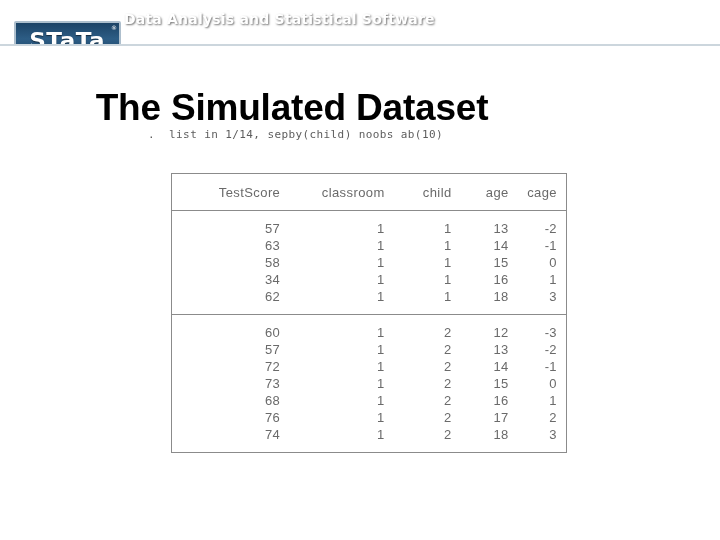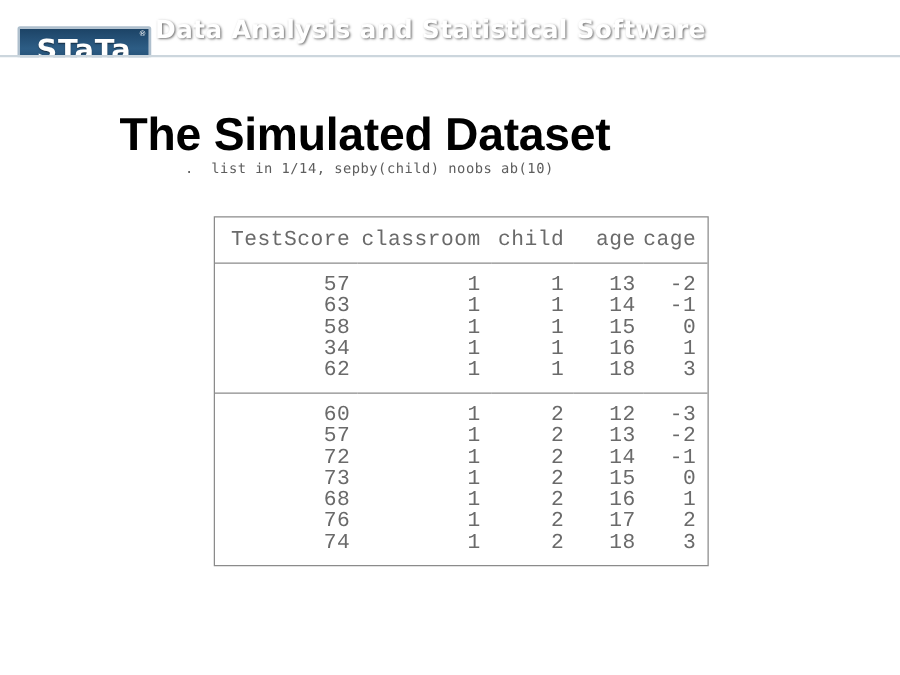--- a/index.html
+++ b/index.html
@@ -89,21 +89,21 @@
     font-size: 6px;
     font-family: "DejaVu Sans", sans-serif;
   }
 
   #banner-tagline {
     position: absolute;
     left: 124px;
     top: 11px;
     color: #ffffff;
     font-family: "DejaVu Sans", sans-serif;
-    font-size: 20px;
+    font-size: 14px;
     font-weight: bold;
     letter-spacing: 0.2px;
     text-shadow: 1px 1px 2px rgba(0,0,0,0.55);
     white-space: nowrap;
   }
 
   
   #slide-title {
     position: absolute;
     left: 0;
@@ -139,22 +139,22 @@
     left: 171px;
     top: 173px;
     width: 396px;
     box-sizing: border-box;
     border: 1px solid #8b8b8b;
     background: #ffffff;
   }
   .tbl {
     border-collapse: collapse;
     width: 100%;
-    font-family: Liberation Mono, monospace;
-    font-size: 17px;
+    font-family: Liberation Sans, sans-serif;
+    font-size: 13px;
     color: #6a6a6a;
   }
   .tbl td, .tbl th {
     padding: 0;
     border: 0;
     font-weight: normal;
     text-align: right;
     white-space: pre;
   }
   thead tr th {

